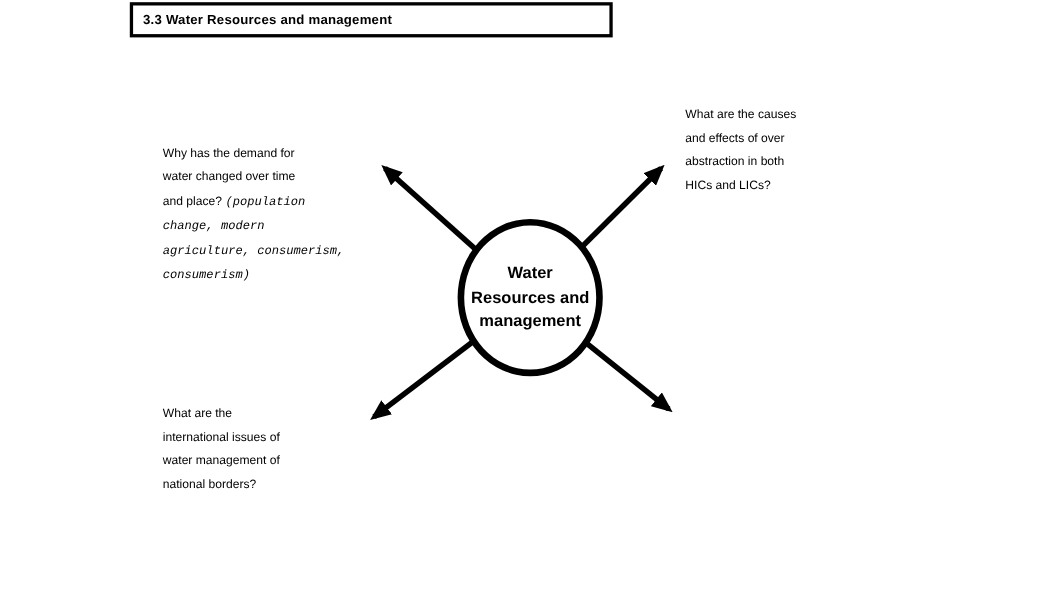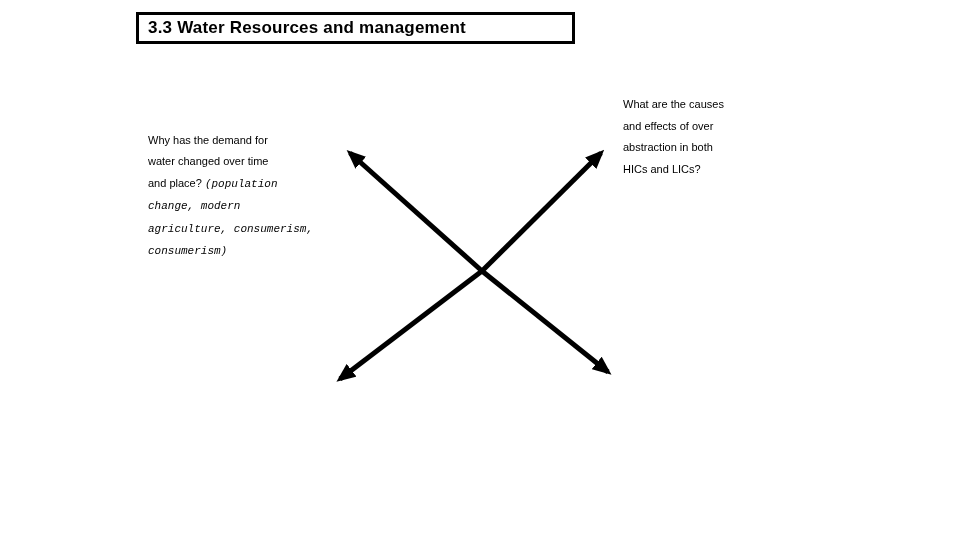--- a/index.html
+++ b/index.html
@@ -12,32 +12,31 @@
     width: 960px;
     height: 540px;
     background: #ffffff;
     overflow: hidden;
     font-family: "Liberation Sans", sans-serif;
     color: #000000;
   }
   .title-box {
     position: absolute;
     left: 118px;
-    top: 12px;
+    top: 2px;
     width: 424px;
     height: 26px;
     border: 3px solid #000000;
     display: flex;
     align-items: center;
     padding-left: 9px;
-    font-size: 17px;
+    font-size: 12px;
     font-weight: bold;
     letter-spacing: 0.2px;
     background: #ffffff;
-    margin-left: 18px;
   }
   .question {
     position: absolute;
     font-size: 11px;
     line-height: 21.5px;
     white-space: pre-line;
   }
   .q-top-left    { left: 148px; top: 108px; width: 200px; }
   .q-top-right   { left: 623px; top:  94px; width: 200px; }
   .q-bottom-left { left: 148px; top: 366px; width: 200px; }
@@ -82,30 +81,37 @@
       <marker id="ah" markerUnits="strokeWidth" markerWidth="3.8" markerHeight="3.2" refX="2.9" refY="1.6" orient="auto">
         <polygon points="0,0 3.8,1.6 0,3.2" fill="#000000"></polygon>
       </marker>
     </defs>
     <line x1="482" y1="271" x2="350" y2="153" stroke="#000000" stroke-width="5" marker-end="url(#ah)"></line>
     <line x1="482" y1="271" x2="601" y2="153" stroke="#000000" stroke-width="5" marker-end="url(#ah)"></line>
     <line x1="482" y1="271" x2="340" y2="379" stroke="#000000" stroke-width="5" marker-end="url(#ah)"></line>
     <line x1="482" y1="271" x2="608" y2="372" stroke="#000000" stroke-width="5" marker-end="url(#ah)"></line>
   </svg>
 
+  <div class="center-node">Water
+Resources and
+management</div>
 
   <div class="question q-top-left">
     <span>Why has the demand for
 water changed over time
 and place? </span><span class="italic">(population
 change, modern
 agriculture, consumerism,
 consumerism)</span>
   </div>
 
   <div class="question q-top-right">What are the causes
 and effects of over
 abstraction in both
 HICs and LICs?</div>
 
+  <div class="question q-bottom-left">What are the
+international issues of
+water management of
+national borders?</div>
 
 
 </div>
 
 </body></html>

